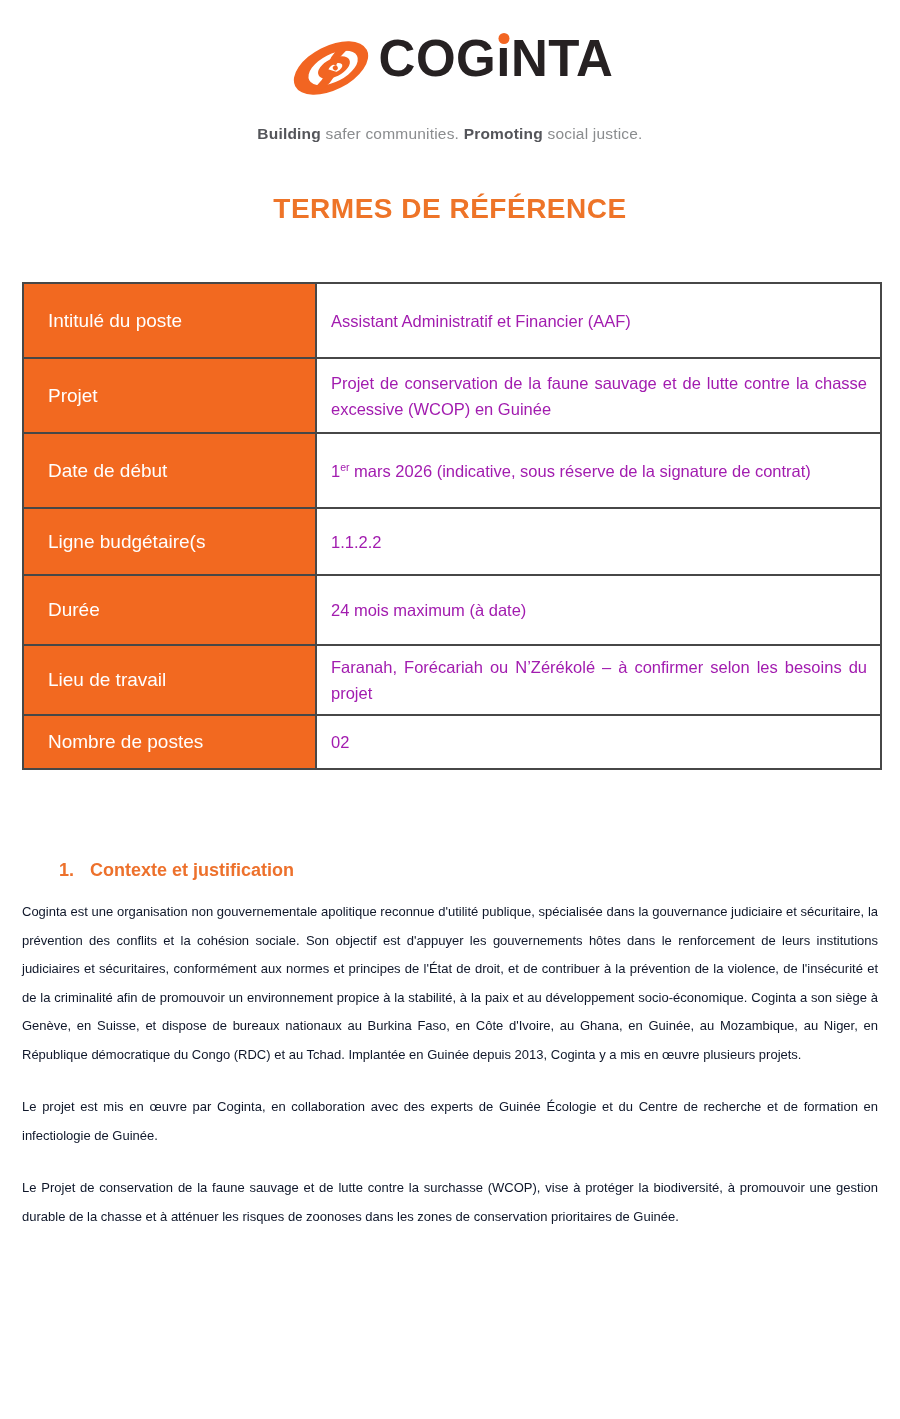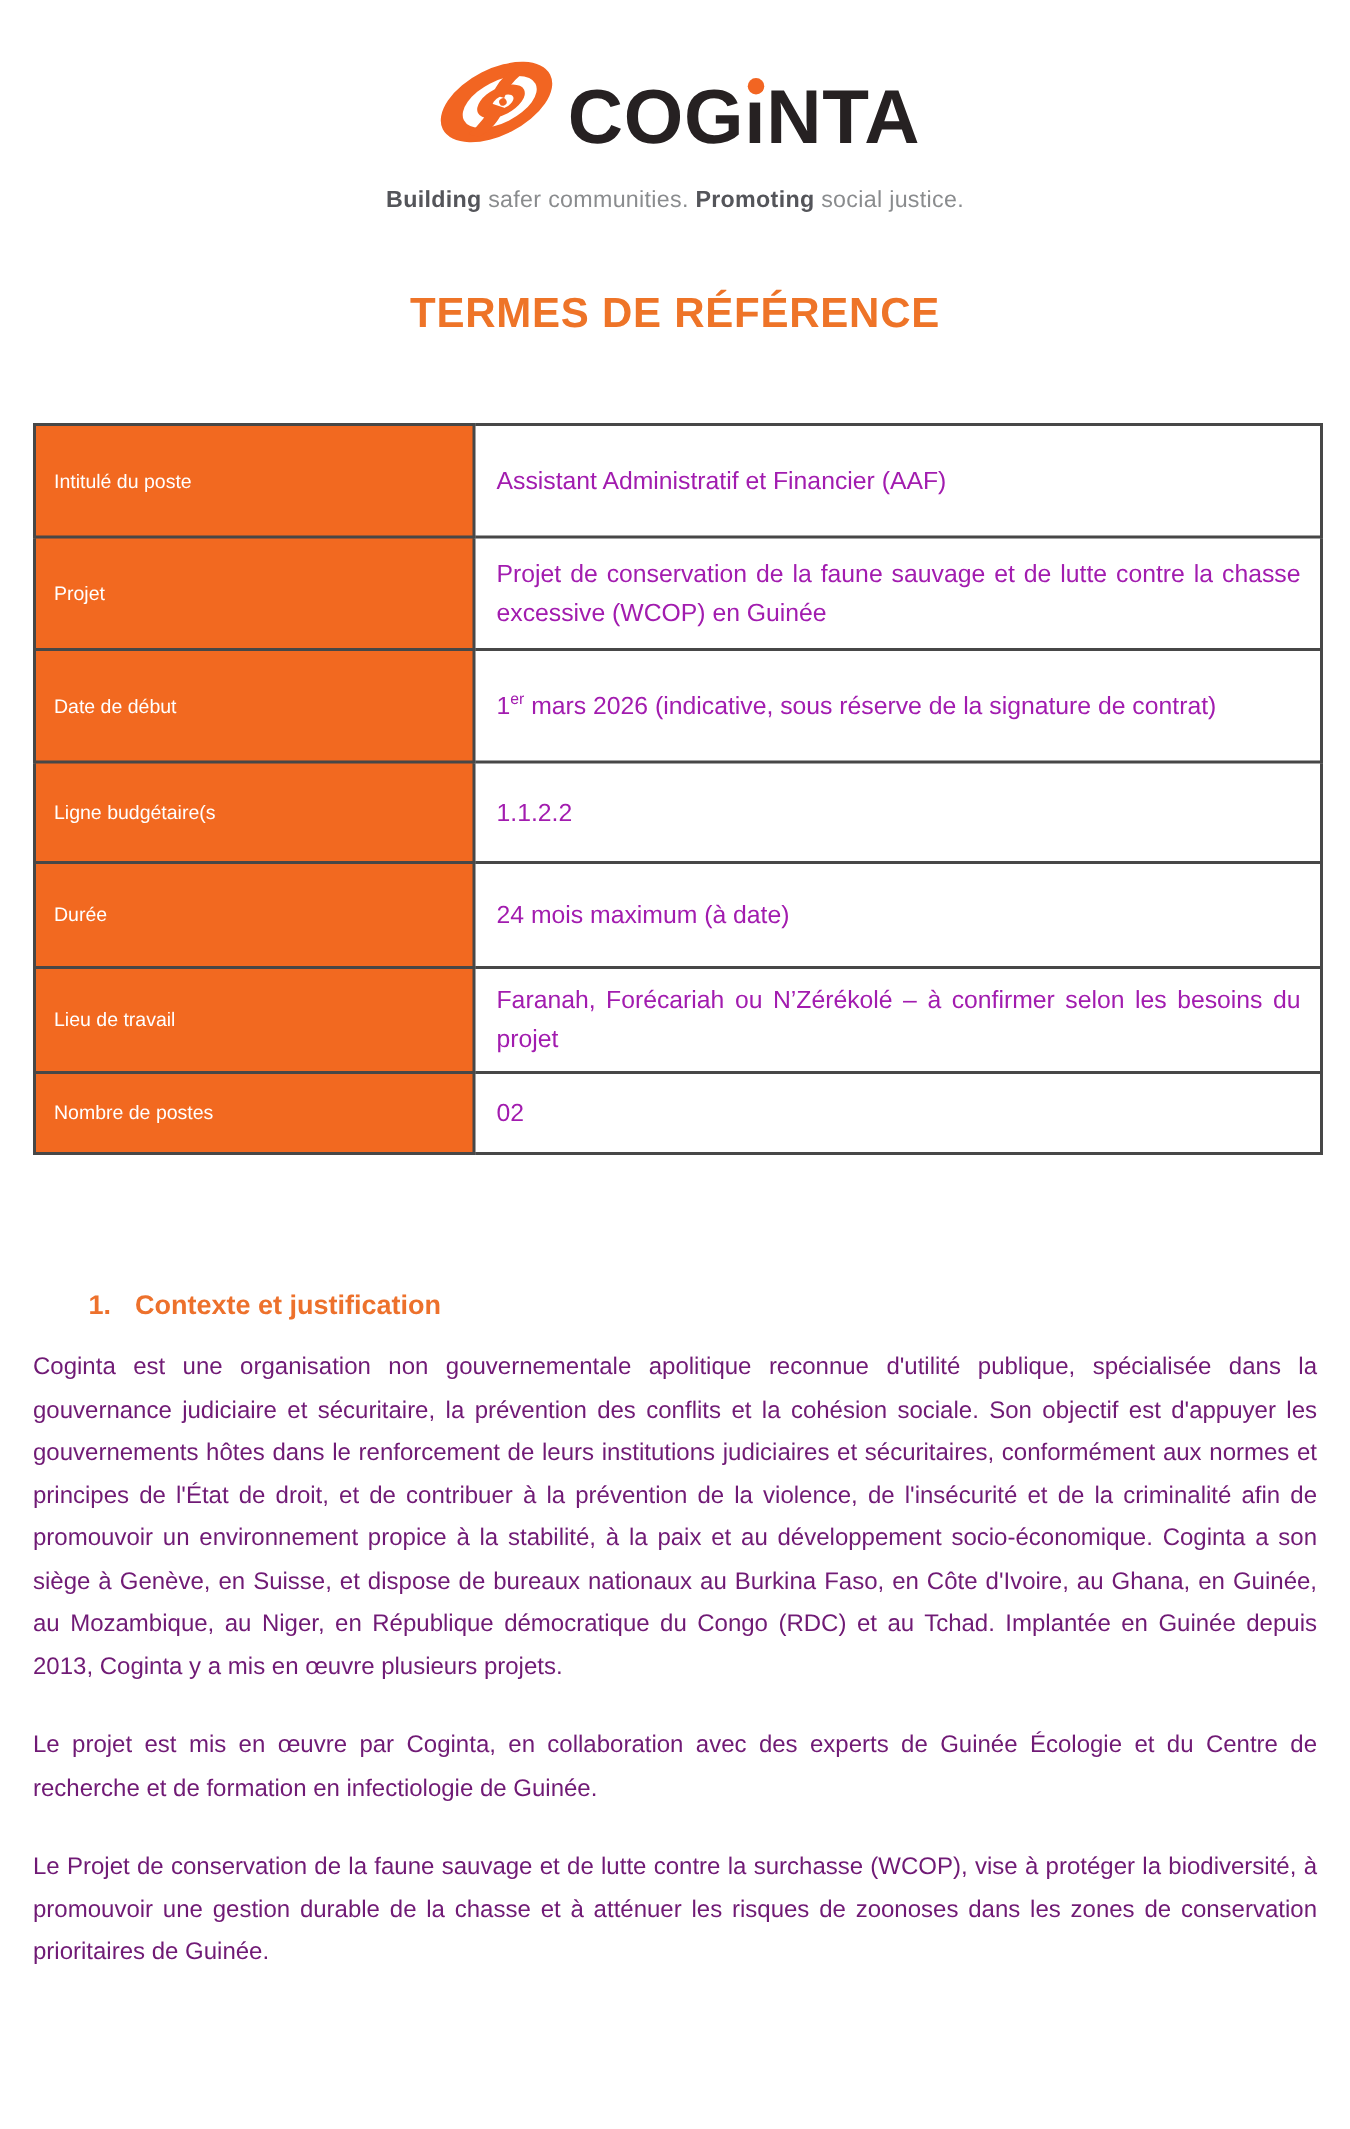--- a/index.html
+++ b/index.html
@@ -9,21 +9,21 @@
     width:900px;
     height:1419px;
     margin:0 auto;
     background:#ffffff;
     font-family:"Liberation Sans", sans-serif;
     overflow:hidden;
   }
 
   
   .logo-block { padding-top:33px; text-align:center; }
-  .logo-row { display:flex; justify-content:center; align-items:flex-end; gap:4px; }
+  .logo-row { display:flex; justify-content:center; align-items:flex-start; gap:4px; }
   .swirl { width:88px; height:70px; flex:0 0 auto; }
   .wordmark {
     font-size:51px;
     font-weight:800;
     color:#262122;
     letter-spacing:0.5px;
     line-height:1;
     white-space:nowrap;
   }
   .logo-i { position:relative; display:inline-block; }
@@ -61,22 +61,22 @@
     table-layout:fixed;
   }
   .info-table td {
     border:2px solid #474747;
     vertical-align:middle;
   }
   .label-cell {
     background:#F26920;
     color:#ffffff;
     width:293px;
-    padding:8px 10px 8px 12px;
-    font-size:13px;
+    padding:8px 10px 8px 24px;
+    font-size:19px;
     line-height:22px;
   }
   .value-cell {
     background:#ffffff;
     color:#a21caf;
     padding:8px 13px 8px 14px;
     font-size:16.5px;
     line-height:26px;
     text-align:justify;
   }
@@ -87,23 +87,23 @@
     margin:90px 22px 0 59px;
     font-size:18px;
     font-weight:700;
     color:#ED712C;
   }
   .sec-num { display:inline-block; margin-right:16px; }
 
   
   .body-par {
     margin:17px 22px 0 22px;
-    font-size:16px;
+    font-size:13px;
     line-height:28.5px;
-    color:#701a75;
+    color:#0f172a;
     text-align:justify;
   }
   .body-par + .body-par { margin-top:24px; }
 </style>
 </head>
 <body>
 
 <div class="page">
 
   <header class="logo-block">

